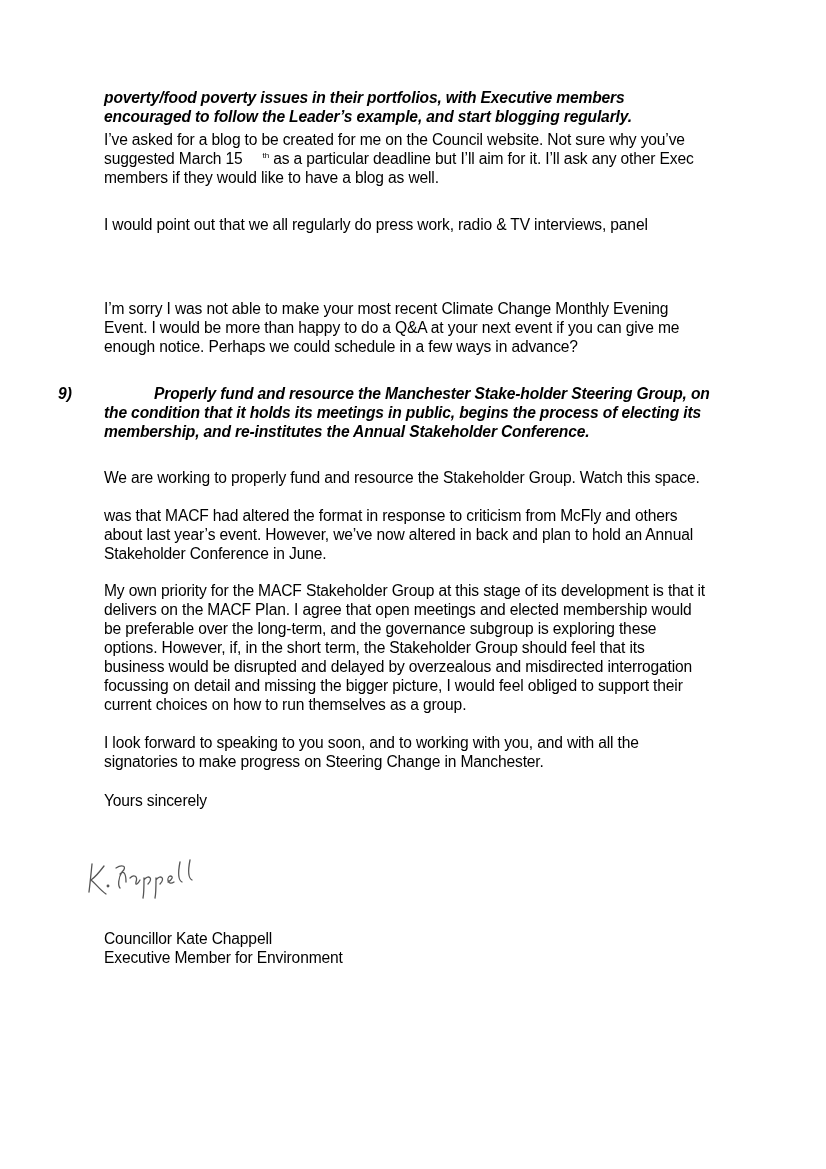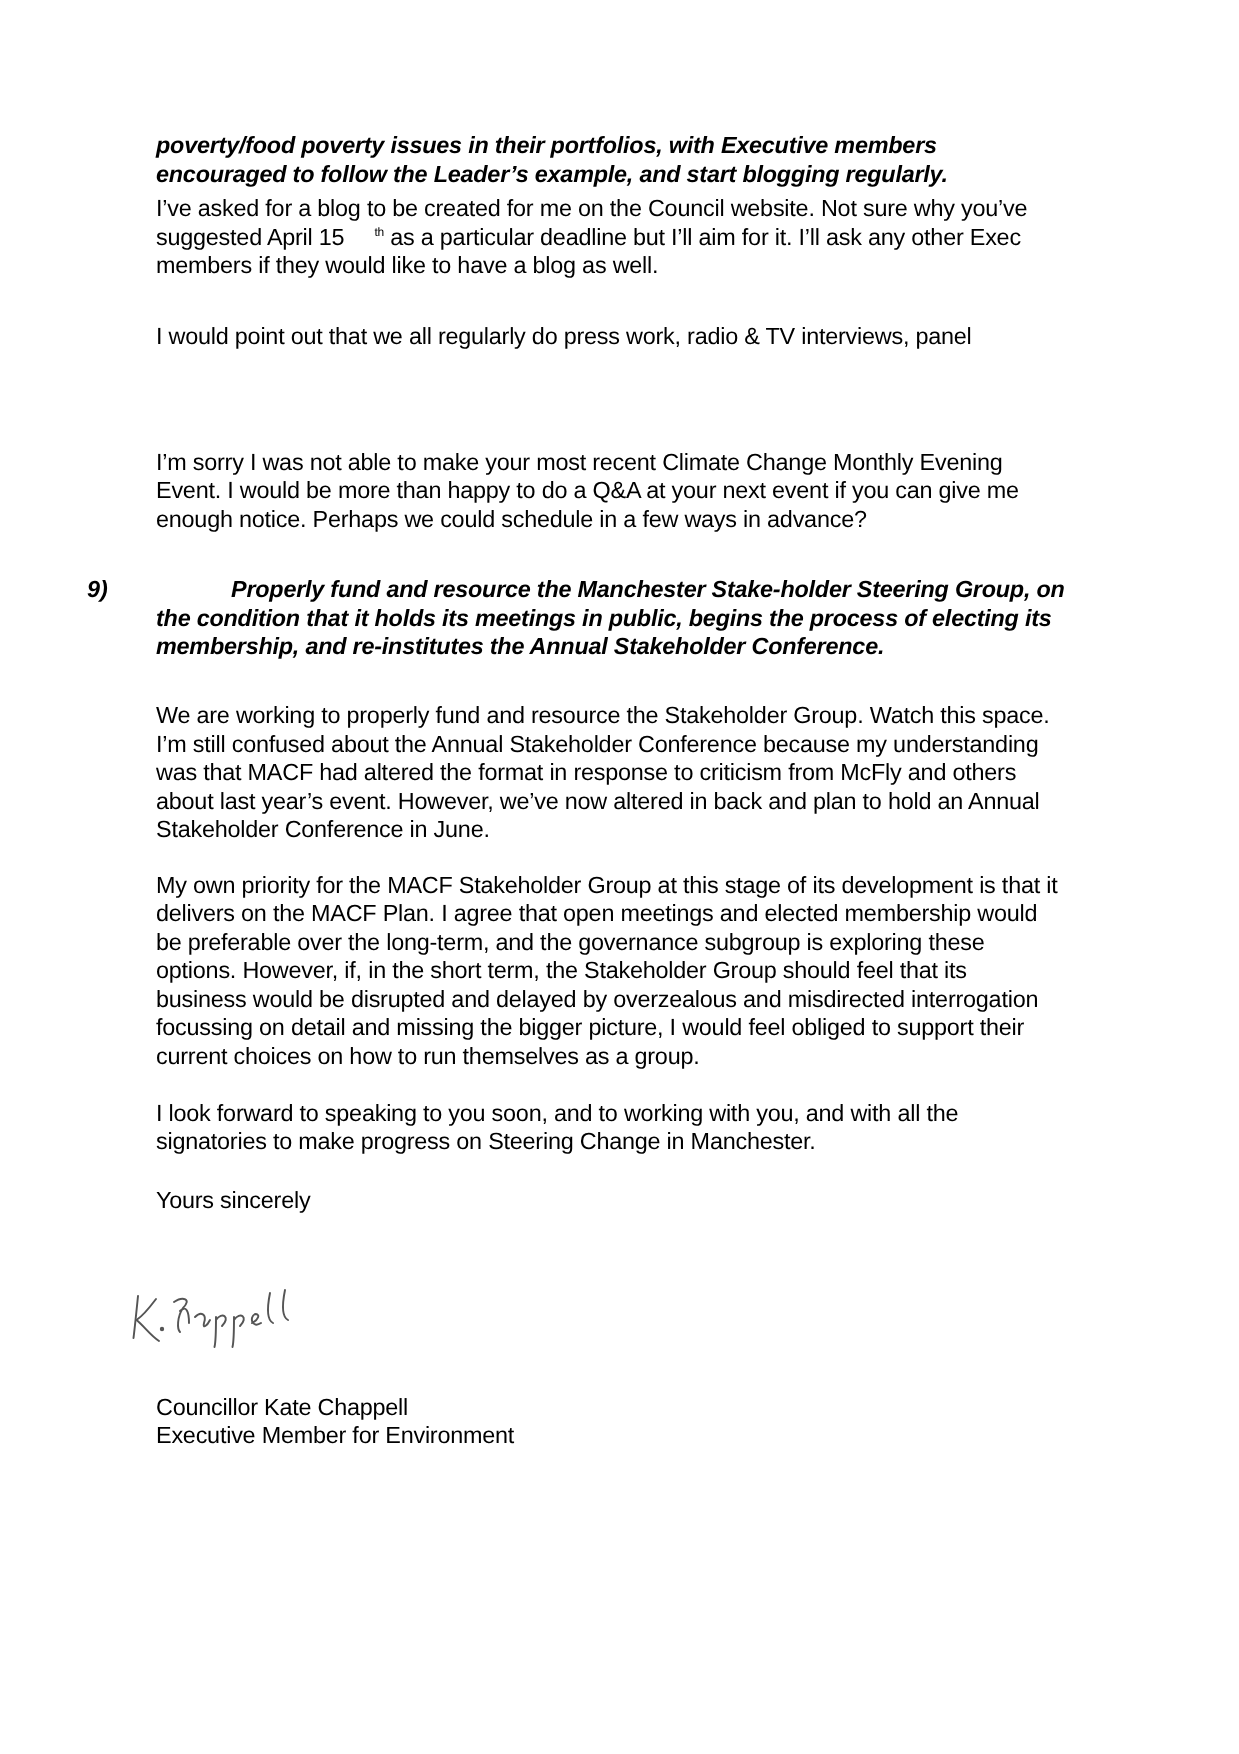--- a/index.html
+++ b/index.html
@@ -14,36 +14,35 @@
 </style>
 </head>
 <body>
 
 <div class="page">
 
   <div class="line bi" style="top:88px">poverty/food poverty issues in their portfolios, with Executive members</div>
   <div class="line bi" style="top:107px">encouraged to follow the Leader’s example, and start blogging regularly.</div>
 
   <div class="line" style="top:130px">I’ve asked for a blog to be created for me on the Council website. Not sure why you’ve</div>
-  <div class="line" style="top:149px"><span>suggested April 15</span><sup>th</sup><span> as a particular deadline but I’ll aim for it. I’ll ask any other Exec</span></div>
+  <div class="line" style="top:149px"><span>suggested March 15</span><sup>th</sup><span> as a particular deadline but I’ll aim for it. I’ll ask any other Exec</span></div>
   <div class="line" style="top:168px">members if they would like to have a blog as well.</div>
 
   <div class="line" style="top:215px">I would point out that we all regularly do press work, radio &amp; TV interviews, panel</div>
 
   <div class="line" style="top:299px">I’m sorry I was not able to make your most recent Climate Change Monthly Evening</div>
   <div class="line" style="top:318px">Event. I would be more than happy to do a Q&amp;A at your next event if you can give me</div>
   <div class="line" style="top:337px">enough notice. Perhaps we could schedule in a few ways in advance?</div>
 
   <div class="num">9)</div>
   <div class="line bi" style="top:384px; left:134px">Properly fund and resource the Manchester Stake-holder Steering Group, on</div>
   <div class="line bi" style="top:403px">the condition that it holds its meetings in public, begins the process of electing its</div>
   <div class="line bi" style="top:422px">membership, and re-institutes the Annual Stakeholder Conference.</div>
 
   <div class="line" style="top:468px">We are working to properly fund and resource the Stakeholder Group. Watch this space.</div>
-  <div class="line" style="top:487px">I’m still confused about the Annual Stakeholder Conference because my understanding</div>
   <div class="line" style="top:506px">was that MACF had altered the format in response to criticism from McFly and others</div>
   <div class="line" style="top:525px">about last year’s event. However, we’ve now altered in back and plan to hold an Annual</div>
   <div class="line" style="top:544px">Stakeholder Conference in June.</div>
 
   <div class="line" style="top:581px">My own priority for the MACF Stakeholder Group at this stage of its development is that it</div>
   <div class="line" style="top:600px">delivers on the MACF Plan. I agree that open meetings and elected membership would</div>
   <div class="line" style="top:619px">be preferable over the long-term, and the governance subgroup is exploring these</div>
   <div class="line" style="top:638px">options. However, if, in the short term, the Stakeholder Group should feel that its</div>
   <div class="line" style="top:657px">business would be disrupted and delayed by overzealous and misdirected interrogation</div>
   <div class="line" style="top:676px">focussing on detail and missing the bigger picture, I would feel obliged to support their</div>

